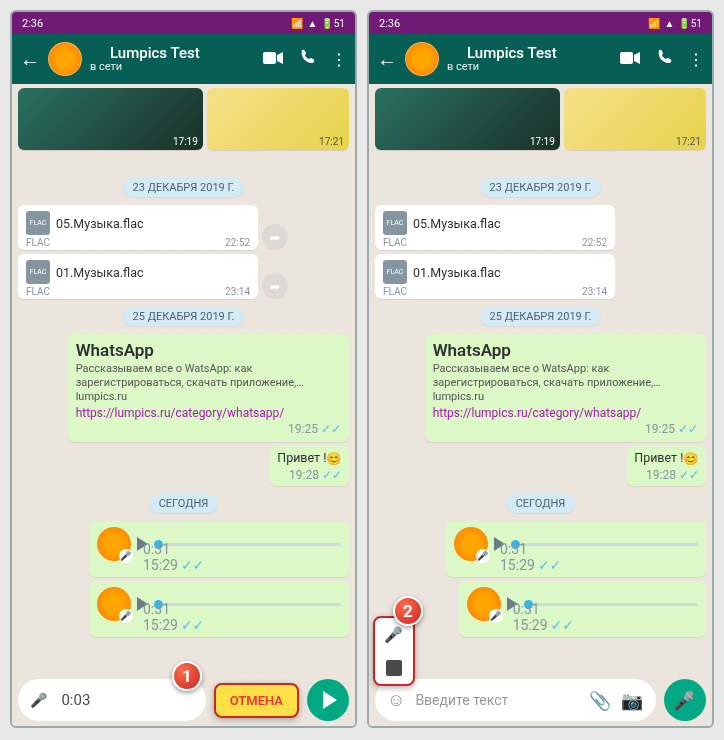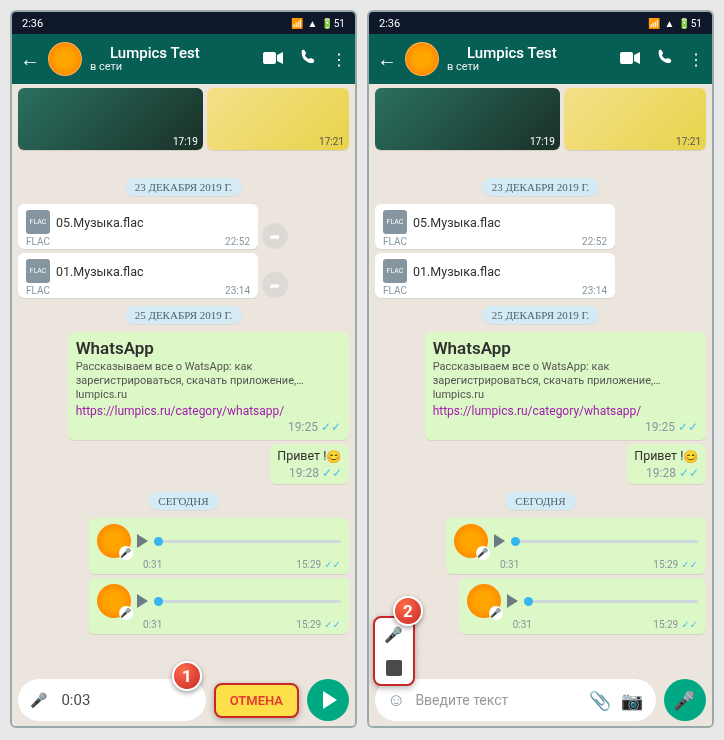--- a/index.html
+++ b/index.html
@@ -13,21 +13,21 @@
   .phone {
     width: 348px; height: 718px;
     border: 2px solid #9aa;
     border-radius: 6px;
     overflow: hidden;
     display: flex; flex-direction: column;
     background: #ece5dd;
     position: relative;
   }
   .status-bar {
-    background: #0f172a;
+    background: #701a75;
     color: #fff;
     height: 22px;
     font-size: 11px;
     display: flex; align-items: center;
     padding: 0 10px;
     justify-content: space-between;
   }
   .status-right { display:flex; gap:4px; align-items:center; font-size:10px;}
   .header {
     background: #075e54;
@@ -62,21 +62,20 @@
     display:flex; flex-direction:column; gap:4px;
   }
   .date-chip {
     align-self:center;
     background:#d4eaf4;
     color:#4a6572;
     font-size:11px;
     padding:3px 10px; border-radius:10px;
     margin:4px 0;
     box-shadow:0 1px 0 rgba(0,0,0,.05);
-    font-family:Liberation Serif, serif;
   }
   .row { display:flex; align-items:flex-end; gap:4px; }
   .row.out { justify-content:flex-end; }
   .bubble {
     background:#fff; border-radius:6px;
     padding:4px 7px; max-width:85%;
     box-shadow:0 1px 0 rgba(0,0,0,.08);
     position:relative;
   }
   .bubble.out { background:#dcf8c6; }
@@ -97,21 +96,21 @@
   .link-url{font-size:12px;color:#a21caf;margin-top:3px;word-break:break-all;}
   .bubble .time{font-size:12px;color:#8696a0;text-align:right;margin-top:2px;}
   .ticks{color:#53bdeb;margin-left:3px;}
   .emoji{vertical-align:middle;}
   .voice-bubble{width:260px;display:flex;align-items:center;gap:6px;padding:6px 8px;}
   .voice-avatar{width:34px;height:34px;border-radius:50%;background:radial-gradient(circle,#ffa500 35%,#ff8c00 70%);position:relative;}
   .mic-badge{position:absolute;bottom:-2px;right:-2px;width:14px;height:14px;border-radius:50%;background:#fff;color:#34b7f1;font-size:9px;display:flex;align-items:center;justify-content:center;}
   .play-tri{width:0;height:0;border-left:11px solid #6b7c85;border-top:7px solid transparent;border-bottom:7px solid transparent;}
   .voice-track{flex:1;height:3px;background:#cfd8dc;border-radius:2px;position:relative;}
   .voice-dot{position:absolute;left:0;top:-3px;width:9px;height:9px;border-radius:50%;background:#34b7f1;}
-  .voice-meta{position:absolute;bottom:4px;left:54px;right:8px;display:flex;justify-content:space-between;font-size:10px;color:#8696a0;}
+  .voice-meta{position:absolute;bottom:4px;left:54px;right:8px;display:flex;justify-content:space-between;font-size:14px;color:#8696a0;flex-direction:column;}
   .voice-bubble{position:relative;padding-bottom:16px;}
 
   .media-row{display:flex;gap:4px;margin-bottom:20px;text-align:right;}
   .media-thumb{background:linear-gradient(135deg,#2a7060,#1a3028);border-radius:6px;height:62px;position:relative;box-shadow:0 1px 0 rgba(0,0,0,.1);}
   .media-thumb .mtime{position:absolute;bottom:3px;right:5px;font-size:10px;color:#fff;}
   .media-thumb.yellow{background:linear-gradient(135deg,#f5e08a,#e8d34a);}
 
   .input-bar {
     height:52px; background:#ece5dd;
     display:flex;align-items:center;gap:8px;padding:6px;

